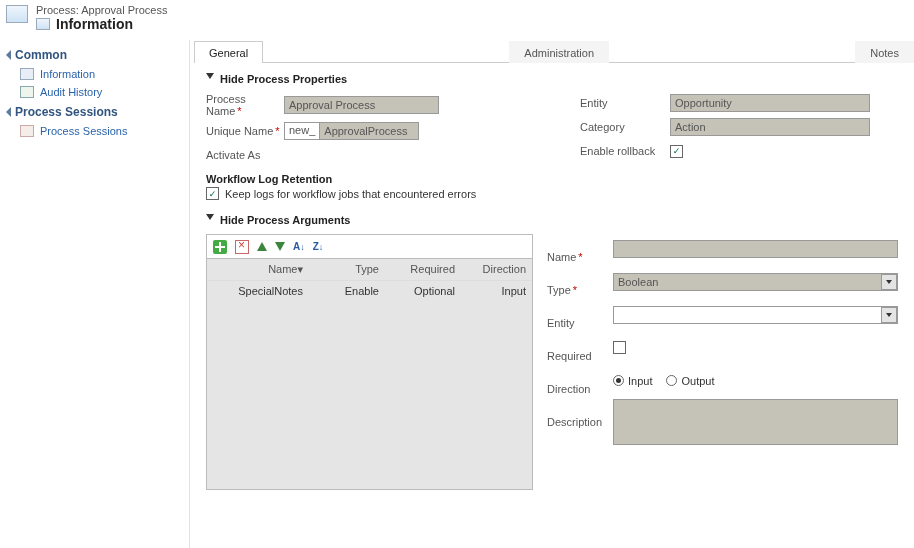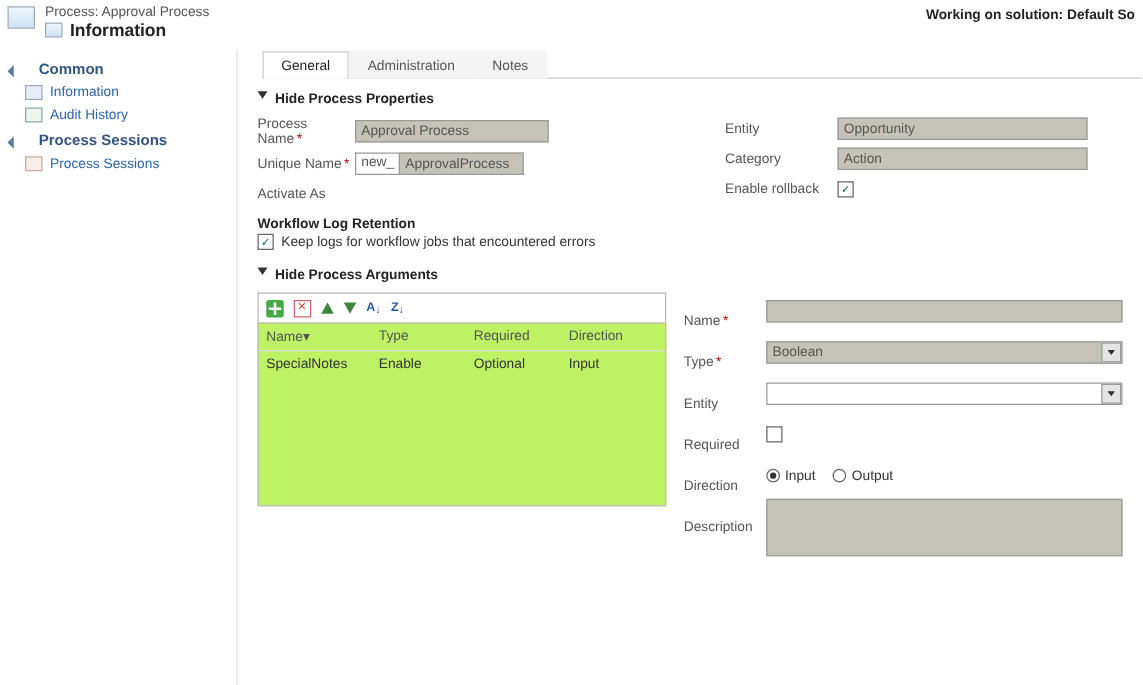--- a/index.html
+++ b/index.html
@@ -6,28 +6,28 @@
 body { font-family: "Segoe UI", Tahoma, sans-serif; font-size: 11px; color: #333; background: #fff; width: 914px; height: 548px; overflow: hidden; }
 .header { padding: 4px 6px 8px 6px; display: flex; justify-content: space-between; align-items: flex-start; }
 .header-left { display: flex; gap: 8px; align-items: flex-start; }
 .header-icon { width: 22px; height: 18px; border: 1px solid #9ab; background: linear-gradient(#eef5fc,#cfe3f5); margin-top: 1px; }
 .header-text .line1 { font-size: 11px; color: #555; }
 .header-text .line2 { font-size: 14px; font-weight: bold; color: #222; display: flex; align-items: center; gap: 6px; }
 .info-icon { width: 14px; height: 12px; border: 1px solid #9ab; background: linear-gradient(#eef5fc,#cfe3f5); display: inline-block; }
 .working { font-size: 11px; font-weight: bold; color: #222; padding-top: 2px; }
 .body { display: flex; height: calc(100% - 40px); }
 .sidebar { width: 190px; border-right: 1px solid #e2e2e2; padding: 4px 0 0 0; }
-.sidebar-section-hdr { font-weight: bold; color: #31557f; font-size: 12px; padding: 4px 0 3px 6px; display: flex; align-items: flex-end; gap: 20px; }
+.sidebar-section-hdr { font-weight: bold; color: #31557f; font-size: 12px; padding: 4px 0 3px 6px; display: flex; align-items: center; gap: 4px; }
 .sidebar-caret { width: 0; height: 0; border-top: 5px solid transparent; border-bottom: 5px solid transparent; border-right: 5px solid #5d7aa0; transform: rotate(0deg); }
 .sidebar-item { padding: 3px 0 3px 20px; display: flex; align-items: center; gap: 6px; color: #2a63ab; cursor: pointer; }
 .sidebar-item .ic { width: 14px; height: 12px; border: 1px solid #8aa; background: #eef5ec; }
 .sidebar-item .ic.b { border-color: #9ab; background: #e8eef7; }
 .sidebar-item .ic.c { border-color: #caa; background: #f5eee8; }
 .content { flex: 1; padding: 0 0 0 0; min-width: 0; }
-.tabs { display: flex; border-bottom: 1px solid #ccc; margin-left: 20px; }
+.tabs { display: flex; border-bottom: 1px solid #ccc; margin-left: 4px; justify-content: space-between; }
 .tab { padding: 5px 14px 4px 14px; border: 1px solid transparent; border-bottom: none; font-size: 11px; color: #555; cursor: pointer; position: relative; top: 1px; background: #f4f4f4; }
 .tab.active { background: #fff; border-color: #ccc; color: #222; }
 .pane { padding: 10px 16px 8px 16px; }
 .section-hdr { font-weight: bold; font-size: 11px; color: #222; display: flex; align-items: flex-start; gap: 6px; margin-bottom: 8px; }
 .caret-down { width: 0; height: 0; border-left: 4px solid transparent; border-right: 4px solid transparent; border-top: 6px solid #333; }
 .form-two { display: flex; gap: 56px; }
 .form-col { flex: 1; min-width: 300px; }
 .form-row { display: flex; align-items: center; margin-bottom: 4px; min-height: 20px; }
 .form-label { width: 78px; color: #555; }
 .req { color: #c30500; margin-left: 2px; }
@@ -55,21 +55,21 @@
 .ic-plus { background: #4a4; border-radius: 2px; position: relative; }
 .ic-plus::before { content:""; position:absolute; left:6px; top:2px; width:2px; height:10px; background:#fff; }
 .ic-plus::after { content:""; position:absolute; top:6px; left:2px; height:2px; width:10px; background:#fff; }
 .ic-del { border: 1px solid #c66; position: relative; }
 .ic-del::before { content: "×"; color: #c44; font-size: 12px; line-height: 10px; position: absolute; left: 2px; top: -1px; }
 .ic-up { width:0;height:0;border-left:5px solid transparent;border-right:5px solid transparent;border-bottom:9px solid #3a863c; }
 .ic-down { width:0;height:0;border-left:5px solid transparent;border-right:5px solid transparent;border-top:9px solid #3a863c; }
 .ic-az, .ic-za { font-size: 10px; font-weight: bold; color: #2a5aa0; display: flex; align-items: center; }
 .ic-az::after{content:"↓"; color:#2a5aa0; font-size:9px;}
 .ic-za::after{content:"↓"; color:#2a5aa0; font-size:9px;}
-.arg-grid { border: 1px solid #bbb; background: #bef264; height: 147px; }
+.arg-grid { border: 1px solid #bbb; background: #e5e5e5; height: 232px; text-align: right; }
 .arg-head, .arg-row { display: flex; padding: 4px 6px; font-size: 11px; }
 .arg-head { border-bottom: 1px solid #ddd; color: #555; }
 .col1 { width: 90px; }
 .col2 { width: 76px; }
 .col3 { width: 76px; }
 .col4 { flex: 1; }
 .fr-label { width: 66px; color: #555; margin-top: 17px; }
 .radio-wrap { display: flex; gap: 14px; align-items: center; }
 .radio { display: flex; align-items: center; gap: 4px; }
 .radio .c { width: 11px; height: 11px; border: 1px solid #666; border-radius: 50%; display: flex; align-items: center; justify-content: center; }
@@ -90,21 +90,20 @@
       <div class="line1">
         <span>Process:</span>
         <span>Approval Process</span>
       </div>
       <div class="line2">
         <span class="info-icon"></span>
         <span>Information</span>
       </div>
     </div>
   </div>
-  <div class="working">Working on solution: Default So</div>
 </div>
 
 <div class="body">
   <div class="sidebar">
     <div class="sidebar-section-hdr">
       <span class="sidebar-caret"></span>
       <span>Common</span>
     </div>
     <div class="sidebar-item">
       <span class="ic b"></span>

